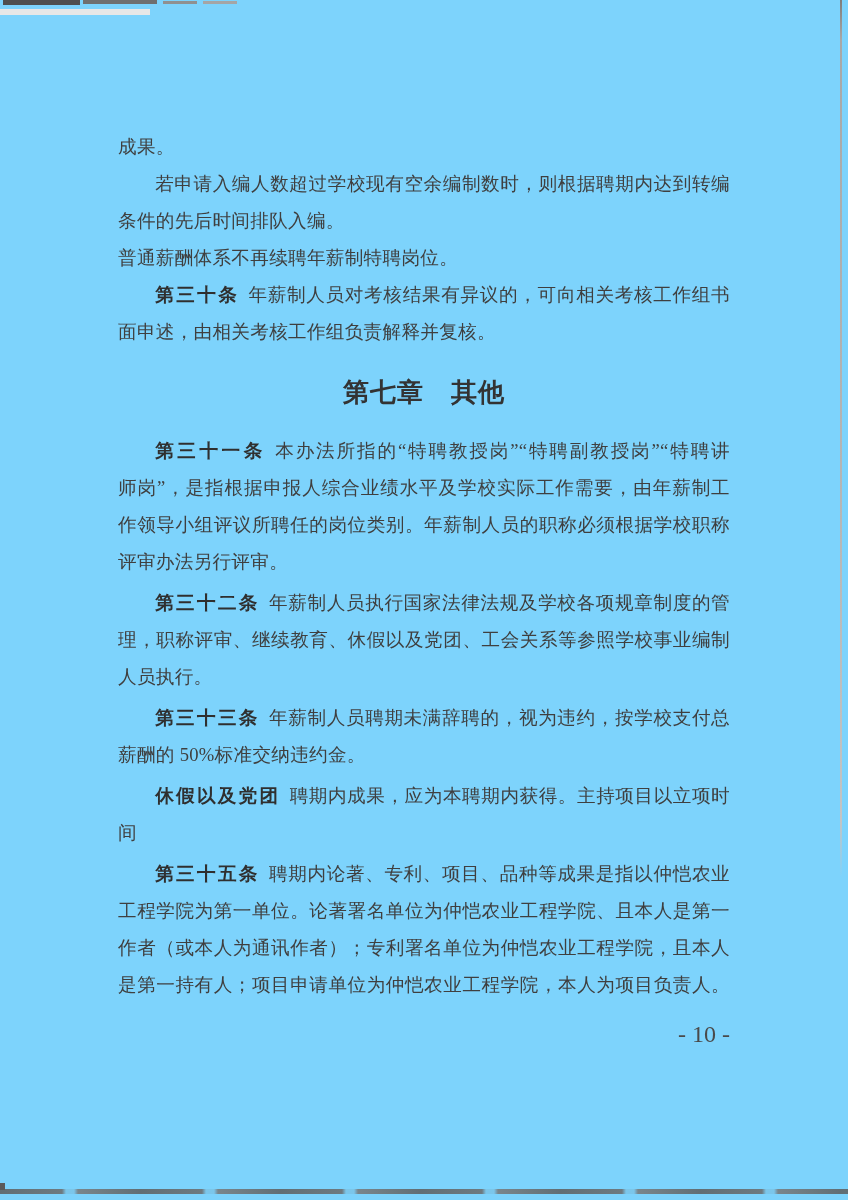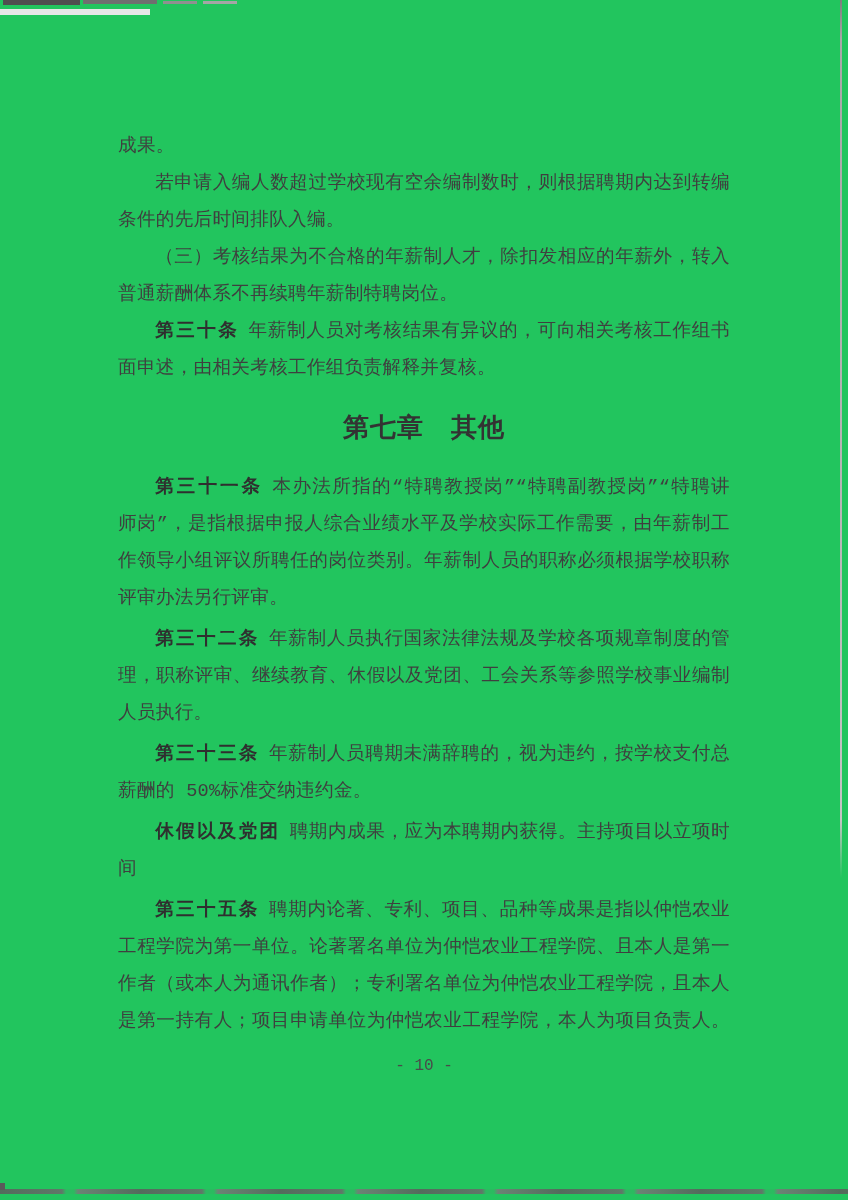--- a/index.html
+++ b/index.html
@@ -4,23 +4,23 @@
 <style>
   html, body {
     margin: 0;
     padding: 0;
     background: #ffffff;
   }
   .page {
     position: relative;
     width: 848px;
     height: 1200px;
-    background: #22c55e;
+    background: #7dd3fc;
     overflow: hidden;
-    font-family: Liberation Mono, monospace;
+    font-family: Liberation Serif, serif;
     color: #3f3f3f;
   }
   .content {
     position: absolute;
     left: 118px;
     top: 128px;
     width: 612px;
     font-size: 18.6px;
   }
   .para {
@@ -54,24 +54,24 @@
     line-height: 37px;
     text-align: center;
     font-weight: bold;
     font-size: 26px;
     color: #333333;
     letter-spacing: 1px;
   }
   .page-number {
     position: absolute;
     left: 118px;
-    top: 1048px;
+    top: 1016px;
     width: 612px;
-    text-align: center;
-    font-size: 16px;
+    text-align: right;
+    font-size: 24px;
     line-height: 37px;
     color: #4a4a4a;
   }
   
   .artifact { position: absolute; pointer-events: none; }
   .art-tl-1 { left: 3px;   top: 0;      width: 77px;  height: 5px; background: #4f4f4f; }
   .art-tl-2 { left: 83px;  top: 0;      width: 74px;  height: 4px; background: #6f6f6f; }
   .art-tl-3 { left: 163px; top: 1px;    width: 34px;  height: 3px; background: #909090; }
   .art-tl-4 { left: 203px; top: 1px;    width: 34px;  height: 3px; background: #a5a5a5; }
   .art-tl-ghost { left: 0; top: 9px;    width: 150px; height: 6px; background: #e7e7e7; }
@@ -106,21 +106,20 @@
 
   <div class="content">
       <div class="para">
         <div class="line">成果。</div>
       </div>
       <div class="para">
         <div class="line indent justify">若申请入编人数超过学校现有空余编制数时，则根据聘期内达到转编</div>
         <div class="line">条件的先后时间排队入编。</div>
       </div>
       <div class="para">
-        <div class="line indent justify">（三）考核结果为不合格的年薪制人才，除扣发相应的年薪外，转入</div>
         <div class="line">普通薪酬体系不再续聘年薪制特聘岗位。</div>
       </div>
       <div class="para">
         <div class="line indent justify"><b>第三十条</b>年薪制人员对考核结果有异议的，可向相关考核工作组书</div>
         <div class="line">面申述，由相关考核工作组负责解释并复核。</div>
       </div>
       <div class="heading">第七章　其他</div>
       <div class="para">
         <div class="line indent justify"><b>第三十一条</b>本办法所指的“特聘教授岗”“特聘副教授岗”“特聘讲</div>
         <div class="line justify">师岗”，是指根据申报人综合业绩水平及学校实际工作需要，由年薪制工</div>

